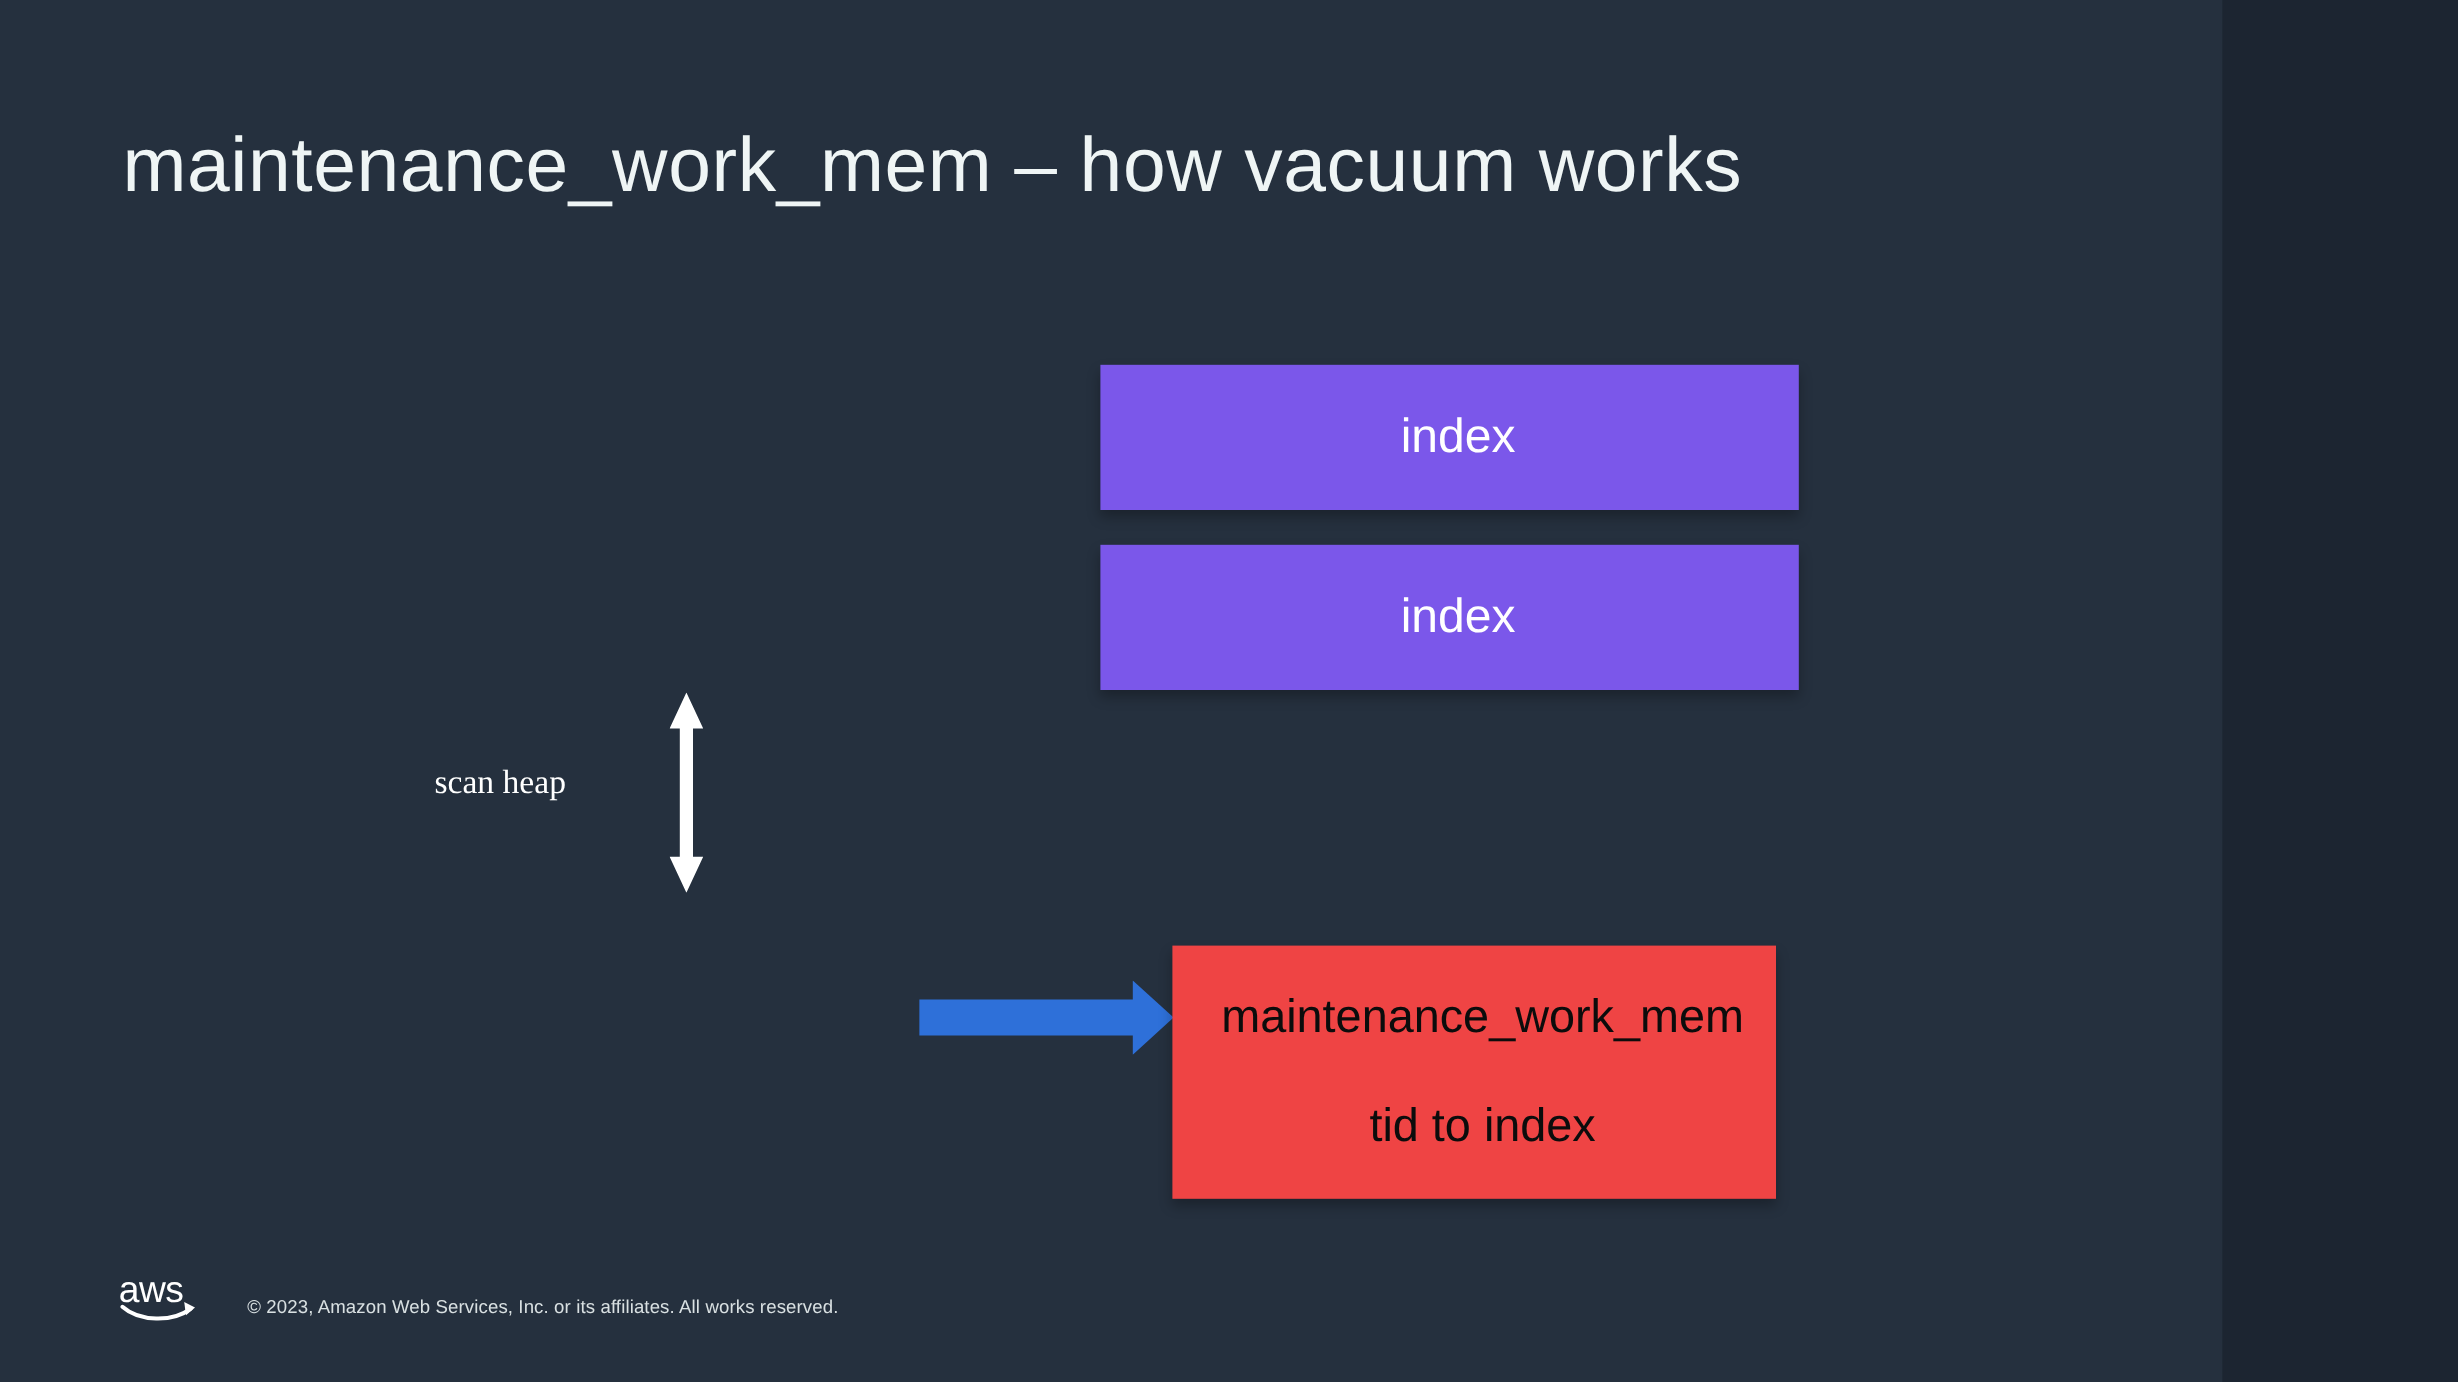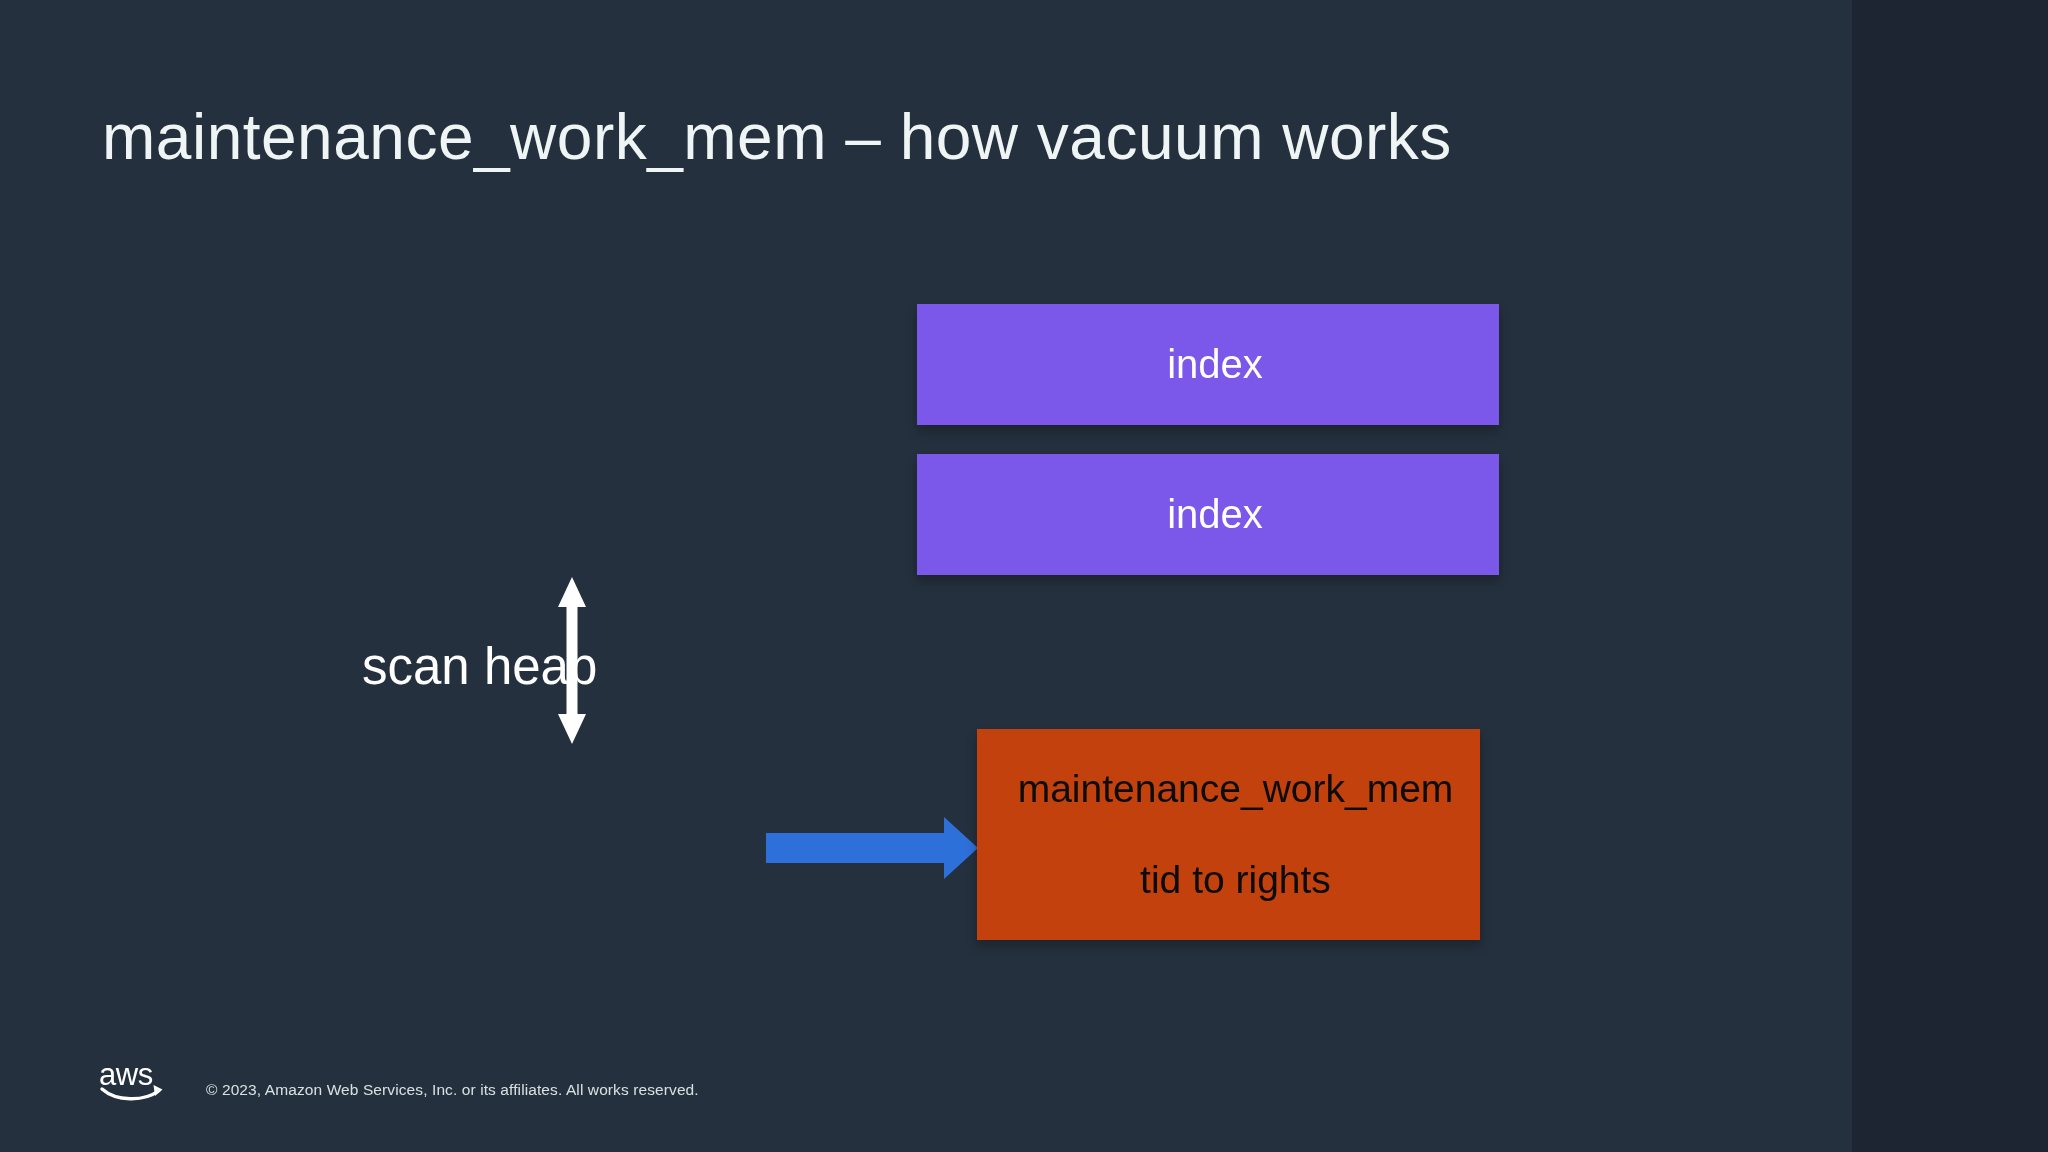--- a/index.html
+++ b/index.html
@@ -51,34 +51,35 @@
   }
   .node-vacuum {
     left: 376px; top: 746px;
     width: 392px; height: 190px;
     background: #F16DB2;
     border-radius: 50%;
     font-size: 40px;
     box-shadow: none;
   }
   .node-memory {
-    left: 977px; top: 729px;
+    left: 977px; top: 788px;
     width: 503px; height: 211px;
-    background: #c2410c;
+    background: #ef4444;
     color: #0c0c0c;
     font-size: 39px;
     flex-direction: column;
     gap: 47px;
   }
   .edge-label-scan {
     position: absolute;
     left: 362px; top: 637px;
-    font-size: 51px;
+    font-size: 28px;
     color: #ffffff;
     white-space: nowrap;
+    font-family: Liberation Serif, serif;
   }
   .arrow-vertical {
     position: absolute;
     left: 558px; top: 577px;
   }
   .arrow-horizontal {
     position: absolute;
     left: 766px; top: 817px;
   }
   .aws-logo {
@@ -115,21 +116,21 @@
 
   <div class="edge-label-scan">scan heap</div>
 
 
   <svg class="arrow-horizontal" width="212" height="62" viewBox="0 0 212 62">
     <polygon points="0,16 178,16 178,0 212,31 178,62 178,46 0,46" fill="#2E70D9"></polygon>
   </svg>
 
   <div class="node node-memory">
     <span>maintenance_work_mem</span>
-    <span>tid to rights</span>
+    <span>tid to index</span>
   </div>
 
   <svg class="aws-logo" width="68" height="48" viewBox="0 0 68 48">
     <text x="2" y="29" font-size="31" fill="#FFFFFF" font-family="Liberation Sans, sans-serif" font-weight="400" letter-spacing="-0.5">aws</text>
     <path d="M5 33 C 19 45.5, 47 46, 62 34.5" stroke="#FFFFFF" stroke-width="3.4" fill="none" stroke-linecap="round"></path>
     <polygon points="56.5,29 65.5,33.5 58,40" fill="#FFFFFF"></polygon>
   </svg>
 
   <div class="copyright">© 2023, Amazon Web Services, Inc. or its affiliates. All works reserved.</div>
 

